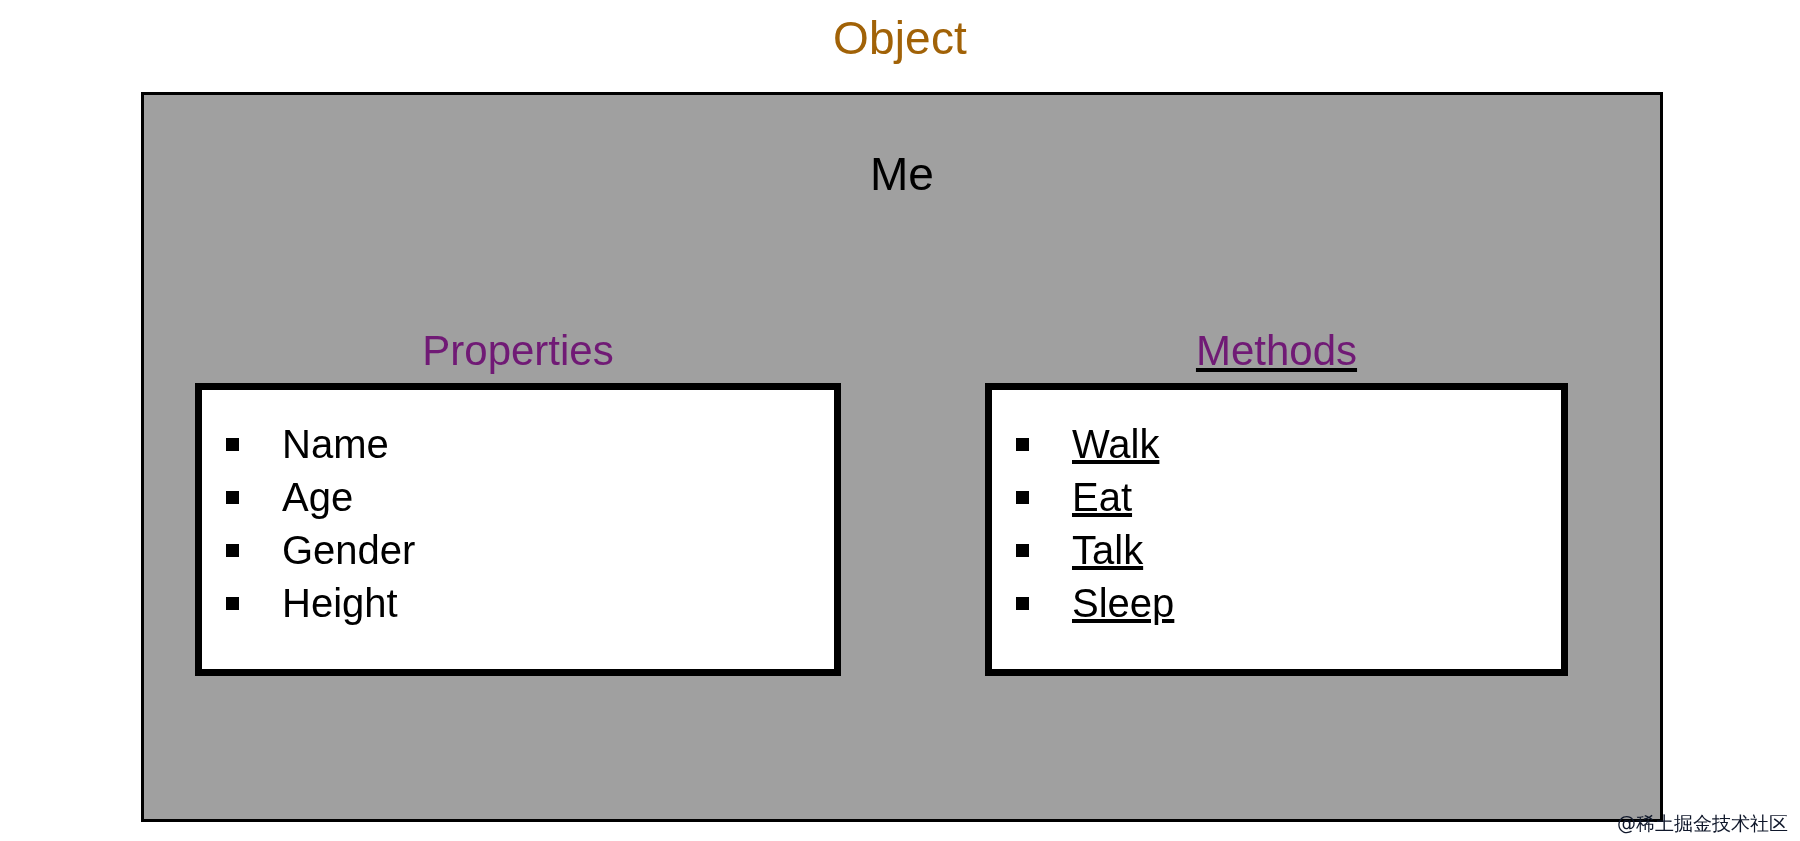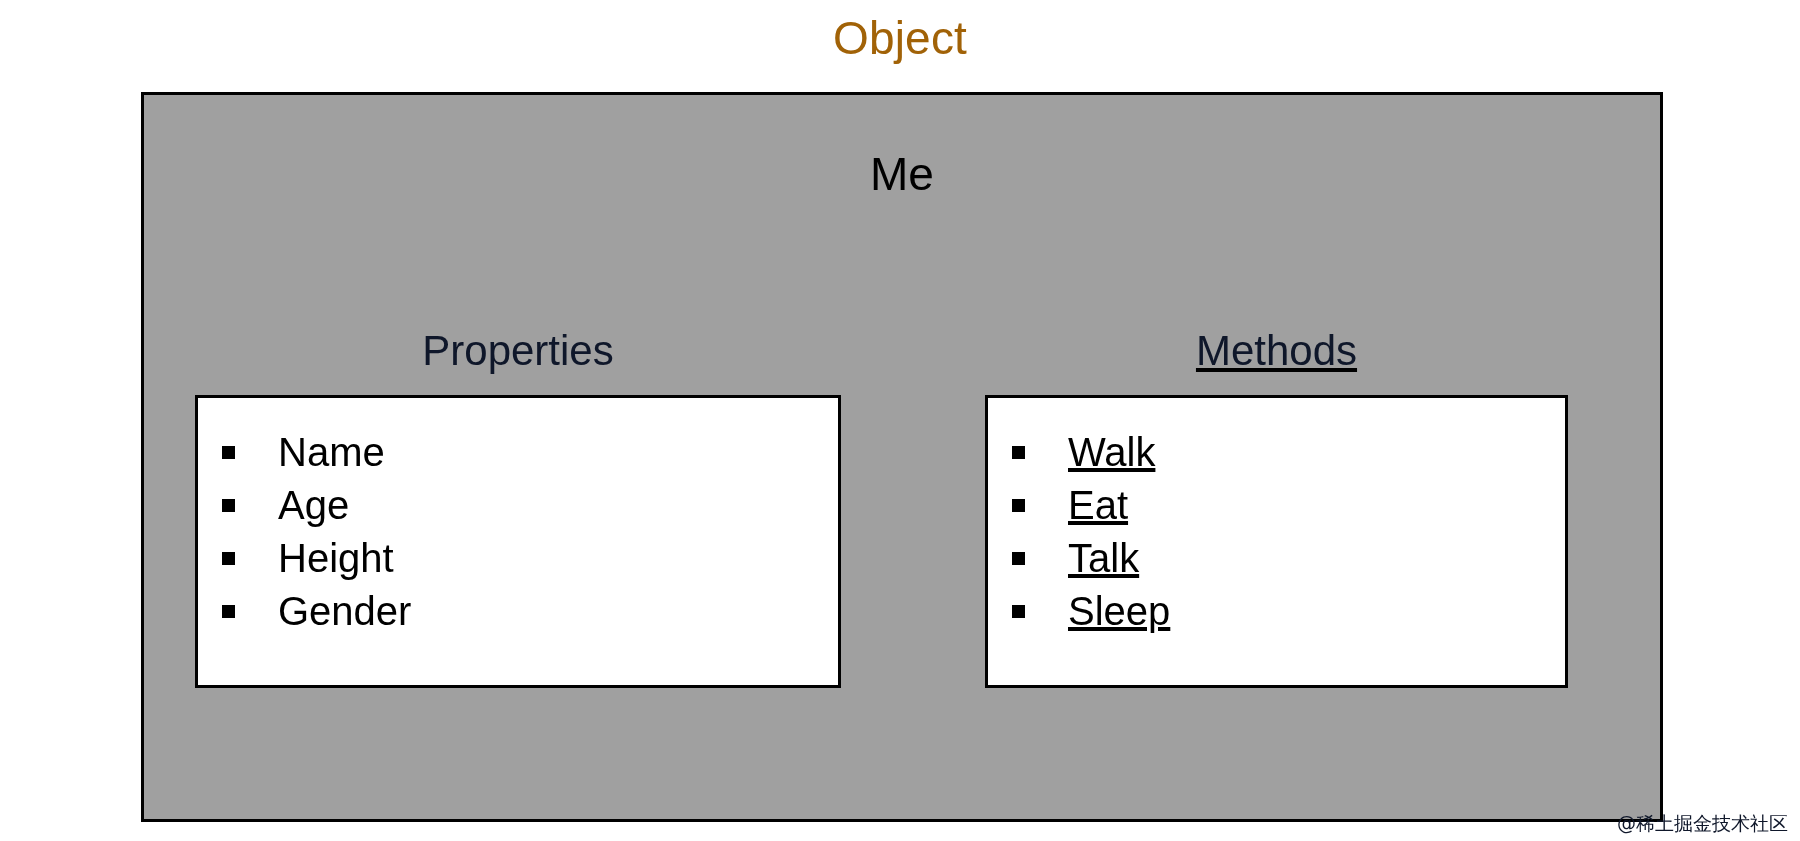--- a/index.html
+++ b/index.html
@@ -74,27 +74,27 @@
     position: absolute;
     top: 231px;
   }
   .member-group.properties { left: 51px;  width: 646px; }
   .member-group.methods    { left: 841px; width: 583px; text-decoration: underline; }
 
   .group-heading {
     font-size: 42px;
     line-height: 50px;
     text-align: center;
-    color: #0f172a;
-    margin-bottom: 19px;
+    color: #701a75;
+    margin-bottom: 7px;
   }
 
   .member-box {
     background: #ffffff;
-    border: 3px solid #000000;
+    border: 7px solid #000000;
     box-sizing: border-box;
     height: 293px;
     padding: 28px 0 0 0;
   }
 
   .member-list {
     list-style: none;
     margin: 0;
     padding: 0 0 0 24px;
   }
@@ -153,25 +153,25 @@
             <li class="member-item">
               <span class="bullet-square"></span>
               <span class="member-label">Name</span>
             </li>
             <li class="member-item">
               <span class="bullet-square"></span>
               <span class="member-label">Age</span>
             </li>
             <li class="member-item">
               <span class="bullet-square"></span>
+              <span class="member-label">Gender</span>
+            </li>
+            <li class="member-item">
+              <span class="bullet-square"></span>
               <span class="member-label">Height</span>
-            </li>
-            <li class="member-item">
-              <span class="bullet-square"></span>
-              <span class="member-label">Gender</span>
             </li>
           </ul>
         </div>
       </div>
 
       <div class="member-group methods">
         <div class="group-heading">Methods</div>
         <div class="member-box">
           <ul class="member-list">
             <li class="member-item">

